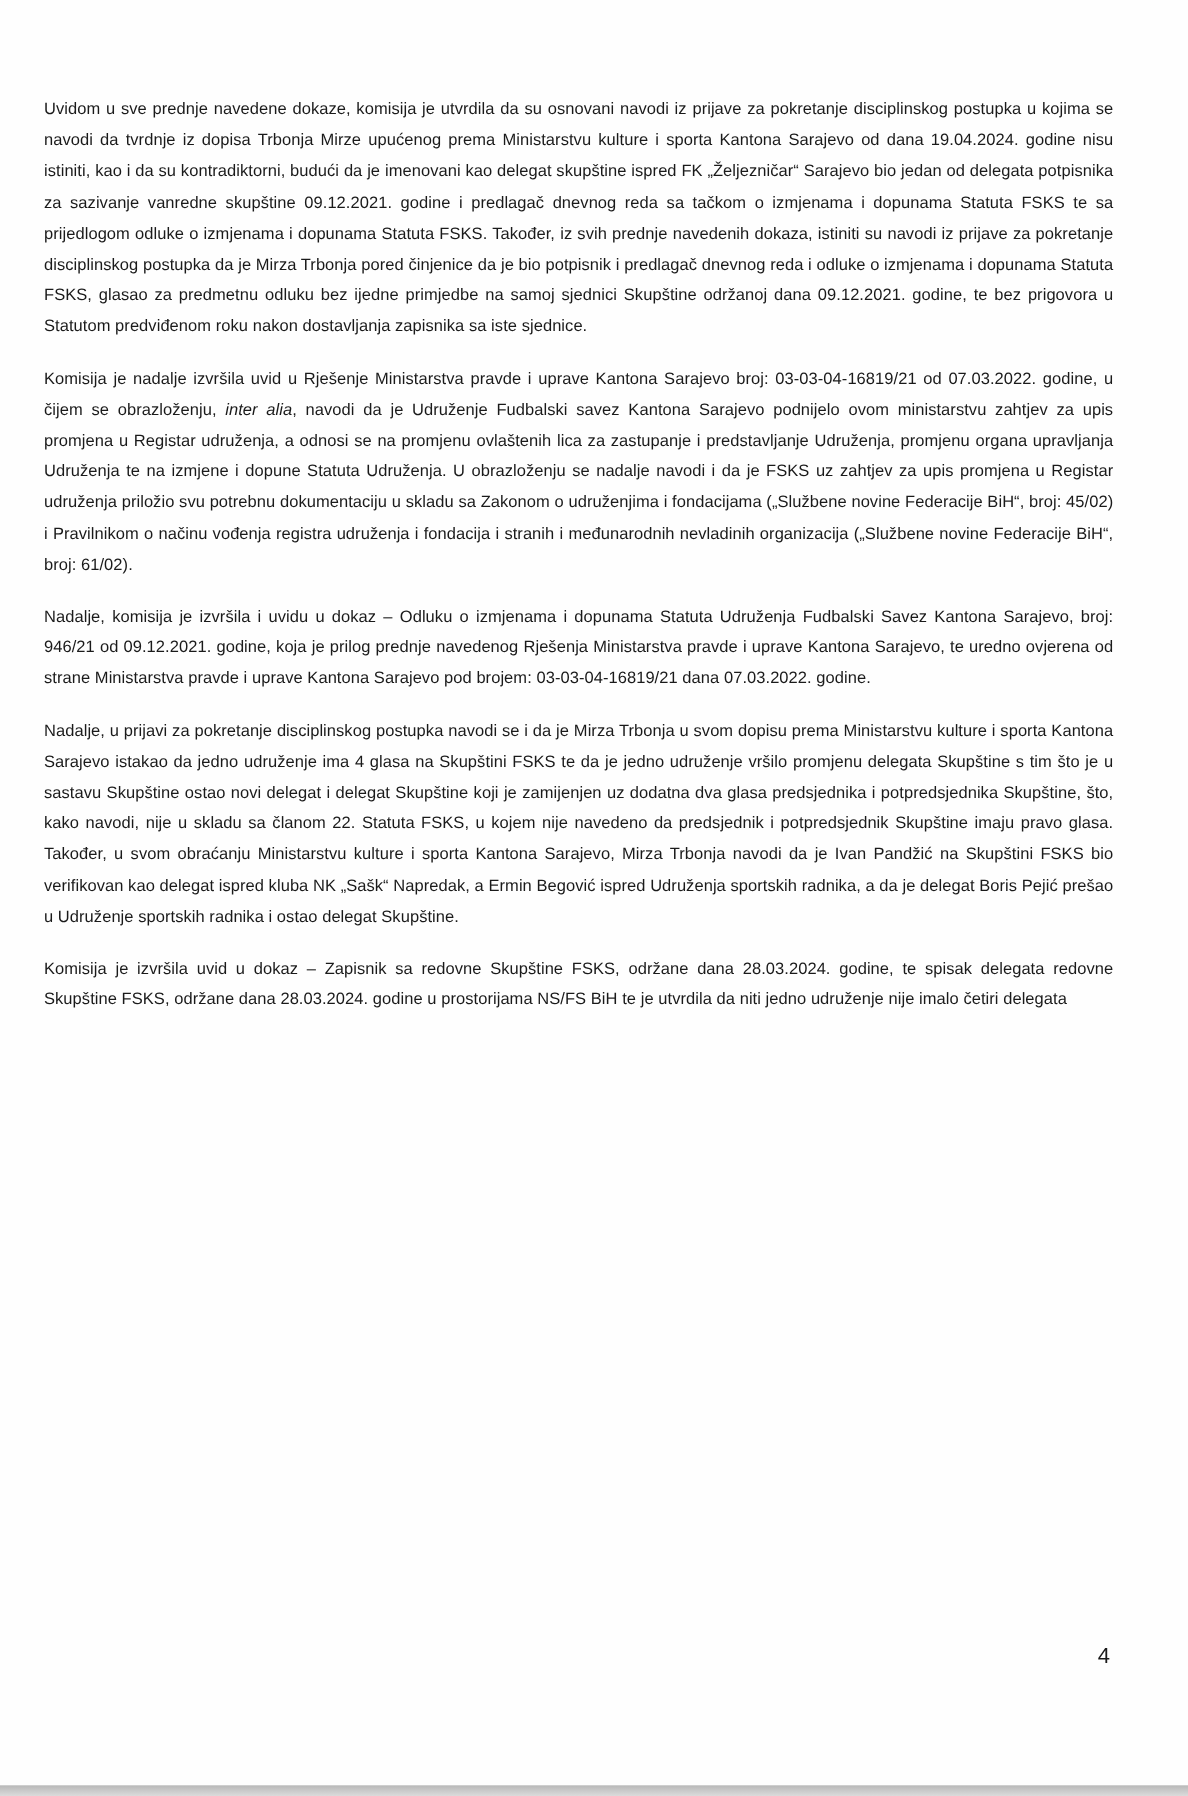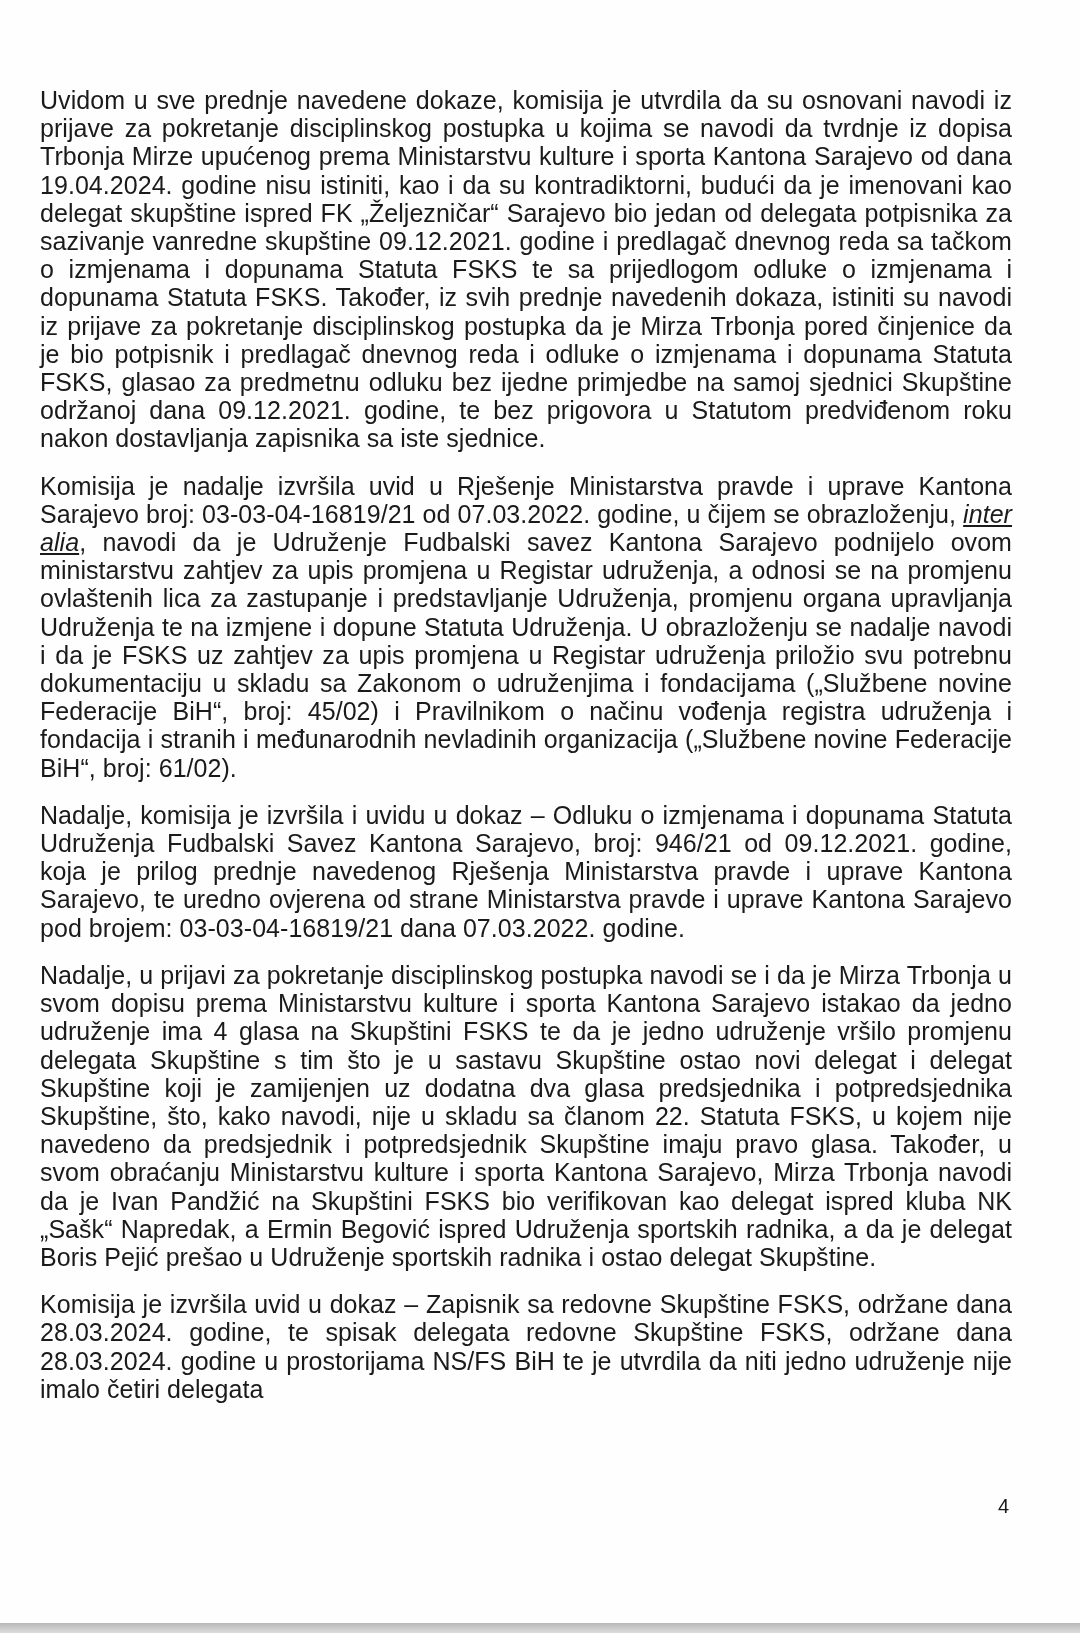--- a/index.html
+++ b/index.html
@@ -10,27 +10,27 @@
     color: #1a1a1a;
   }
   .page {
     position: absolute; left: 0; top: 0; width: 1080px; height: 1623px;
     background: #fefefe;
   }
   .content {
     position: absolute; left: 40px; top: 86px; width: 972px;
   }
   .para {
-    font-size: 25px;
+    font-size: 15px;
     line-height: 28.2px;
     text-align: justify;
     margin: 0 0 19px 0;
     letter-spacing: 0.05px;
   }
-  .para em { font-style: italic; text-decoration: underline; }
+  .para em { font-style: italic; }
   .page-number {
     position: absolute; left: 998px; top: 1494px;
     font-size: 20px; line-height: 24px;
   }
   .bottom-edge {
     position: absolute; left: 0; top: 1623px; width: 1080px; height: 10px;
     background: linear-gradient(#b8b8b8, #dcdcdc);
   }
 </style>
 </head>

